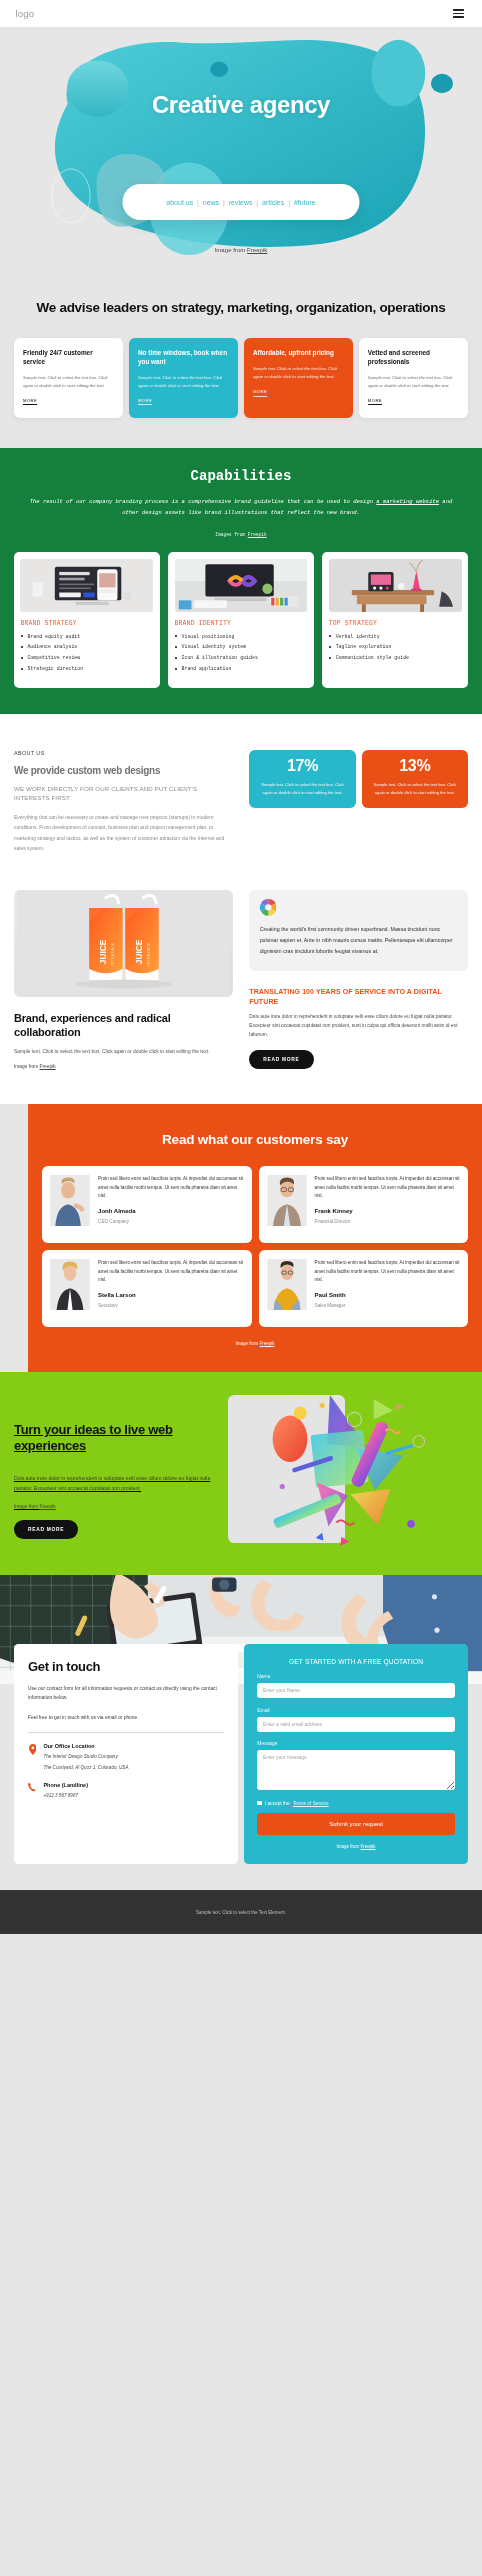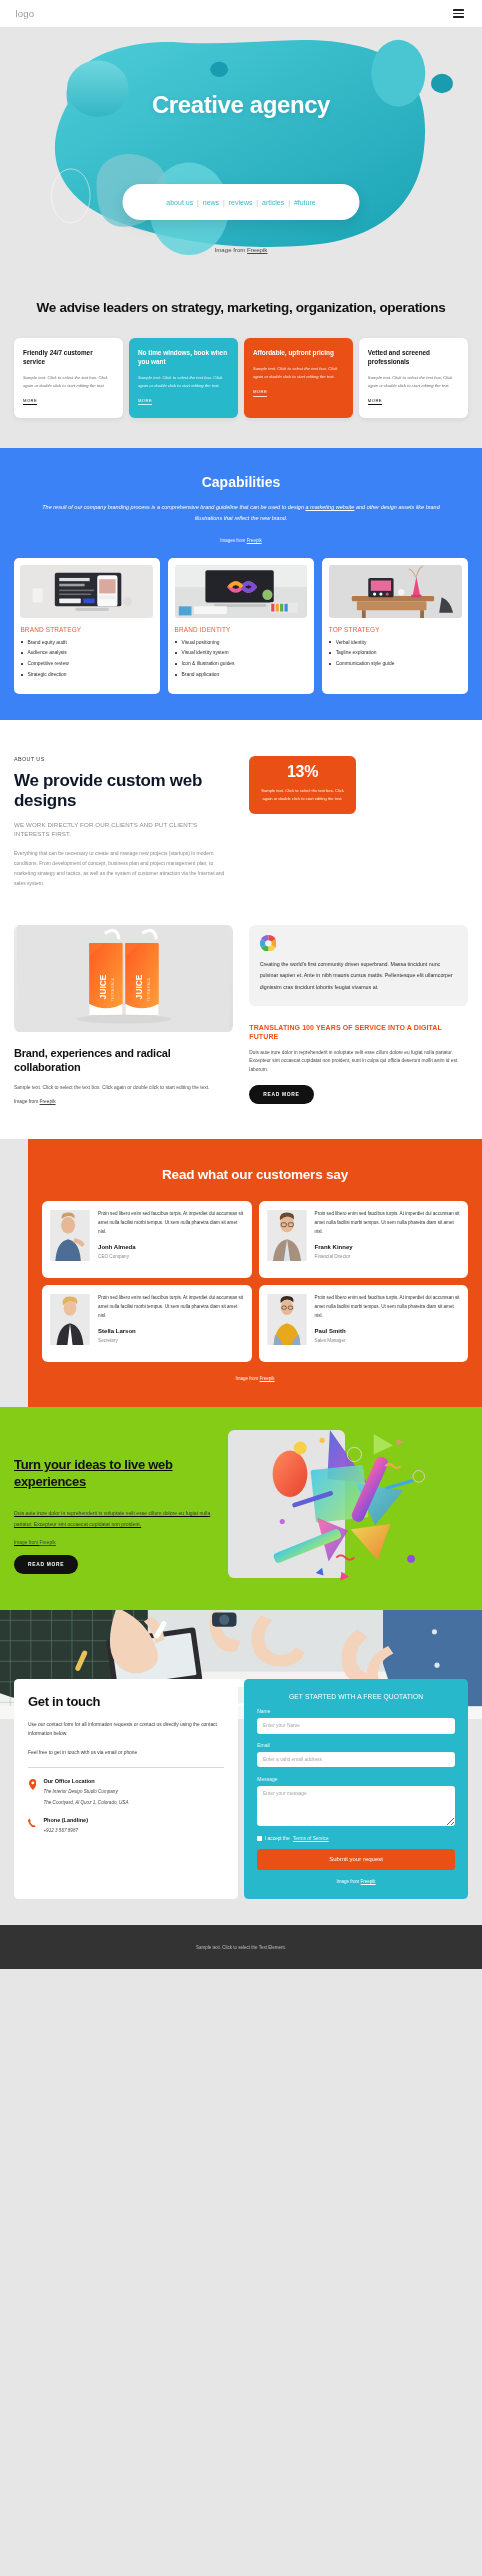--- a/index.html
+++ b/index.html
@@ -65,21 +65,21 @@
     margin-top: 7px; font-size: 4.2px; font-style: italic; line-height: 2.0; color: #6d6d6d;
   }
   .fcard.teal p, .fcard.orange p { color: rgba(255,255,255,.88); }
   .fcard .more {
     display: inline-block; margin-top: 7.7px; font-size: 4.2px; letter-spacing: 0.4px;
     color: #111; border-bottom: 0.9px solid #111; padding-bottom: 1.3px;
   }
   .fcard.teal .more, .fcard.orange .more { color: #fff; border-bottom-color: rgba(255,255,255,.8); }
 
   
-  .cap { background: #3b82f6; padding: 26px 14px 26px; }
+  .cap { background: #15803d; padding: 20px 14px 26px; font-family: Liberation Mono, monospace; }
   .cap h2 { text-align: center; color: #fff; font-size: 14px; font-weight: 700; }
   .cap .lead {
     margin: 11.6px auto 0; max-width: 424px; text-align: center; color: #fff;
     font-size: 5.5px; font-style: italic; line-height: 2.1;
   }
   .cap .lead u { text-decoration: underline; }
   .cap .imgcredit { margin-top: 13px; text-align: center; color: rgba(255,255,255,.92); font-size: 4.5px; }
   .cap .imgcredit u { text-decoration: underline; }
   .cards3 { display: flex; gap: 8.4px; margin-top: 15.4px; }
   .ccard { flex: 1; background: #fff; border-radius: 5.1px; padding: 6.4px 6.4px 10.3px; }
@@ -95,21 +95,21 @@
   .ccard li:before {
     content: ""; position: absolute; left: 0.6px; top: 1.9px; width: 1.7px; height: 1.7px;
     border-radius: 50%; background: #2e2e2e;
   }
 
   
   .about { background: #fff; padding: 36px 14px 30px; display: flex; gap: 16.7px; }
   .about .left { width: 50%; }
   .kicker { font-size: 5.4px; color: #3a3a3a; letter-spacing: 0.4px; }
   .about h2 {
-    margin-top: 9px; font-size: 17px; font-weight: 700; color: #0f172a; line-height: 1.22;
+    margin-top: 9px; font-size: 10px; font-weight: 700; color: #737373; line-height: 1.22;
     letter-spacing: -0.3px;
   }
   .sub { margin-top: 8.4px; font-size: 6.2px; color: #8e8e8e; line-height: 1.45; letter-spacing: 0.1px; }
   .about p.body { margin-top: 9px; font-size: 5px; color: #8a8a8a; line-height: 2.05; }
   .statgrid { width: 50%; display: grid; grid-template-columns: 1fr 1fr; gap: 5.8px; align-content: start; }
   .stat { border-radius: 5.8px; padding: 7.7px 7.7px 9px; min-height: 58px; }
   .stat .num { font-size: 16px; font-weight: 700; color: #fff; text-align: center; letter-spacing: -0.3px; }
   .stat p { margin-top: 5.8px; font-size: 4.1px; color: rgba(255,255,255,.93); line-height: 1.95; text-align: center; }
   .stat.gray { background: #9b9b9b; }
   .stat.teal { background: #28b8cc; }
@@ -378,20 +378,24 @@
 </div>
 
 <div class="about">
   <div class="left">
     <div class="kicker">ABOUT US</div>
     <h2>We provide custom web designs</h2>
     <div class="sub">WE WORK DIRECTLY FOR OUR CLIENTS AND PUT CLIENT'S INTERESTS FIRST.</div>
     <p class="body">Everything that can be necessary to create and manage new projects (startups) in modern conditions. From development of concept, business plan and project management plan, to marketing strategy and tactics, as well as the system of customer attraction via the Internet and sales system.</p>
   </div>
   <div class="statgrid">
+    <div class="stat teal">
+      <div class="num">17%</div>
+      <p>Sample text. Click to select the text box. Click again or double click to start editing the text.</p>
+    </div>
     <div class="stat orange">
       <div class="num">13%</div>
       <p>Sample text. Click to select the text box. Click again or double click to start editing the text.</p>
     </div>
   </div>
 </div>
 
 <div class="brandsec">
   <div class="col">
     <div class="juicebox">

